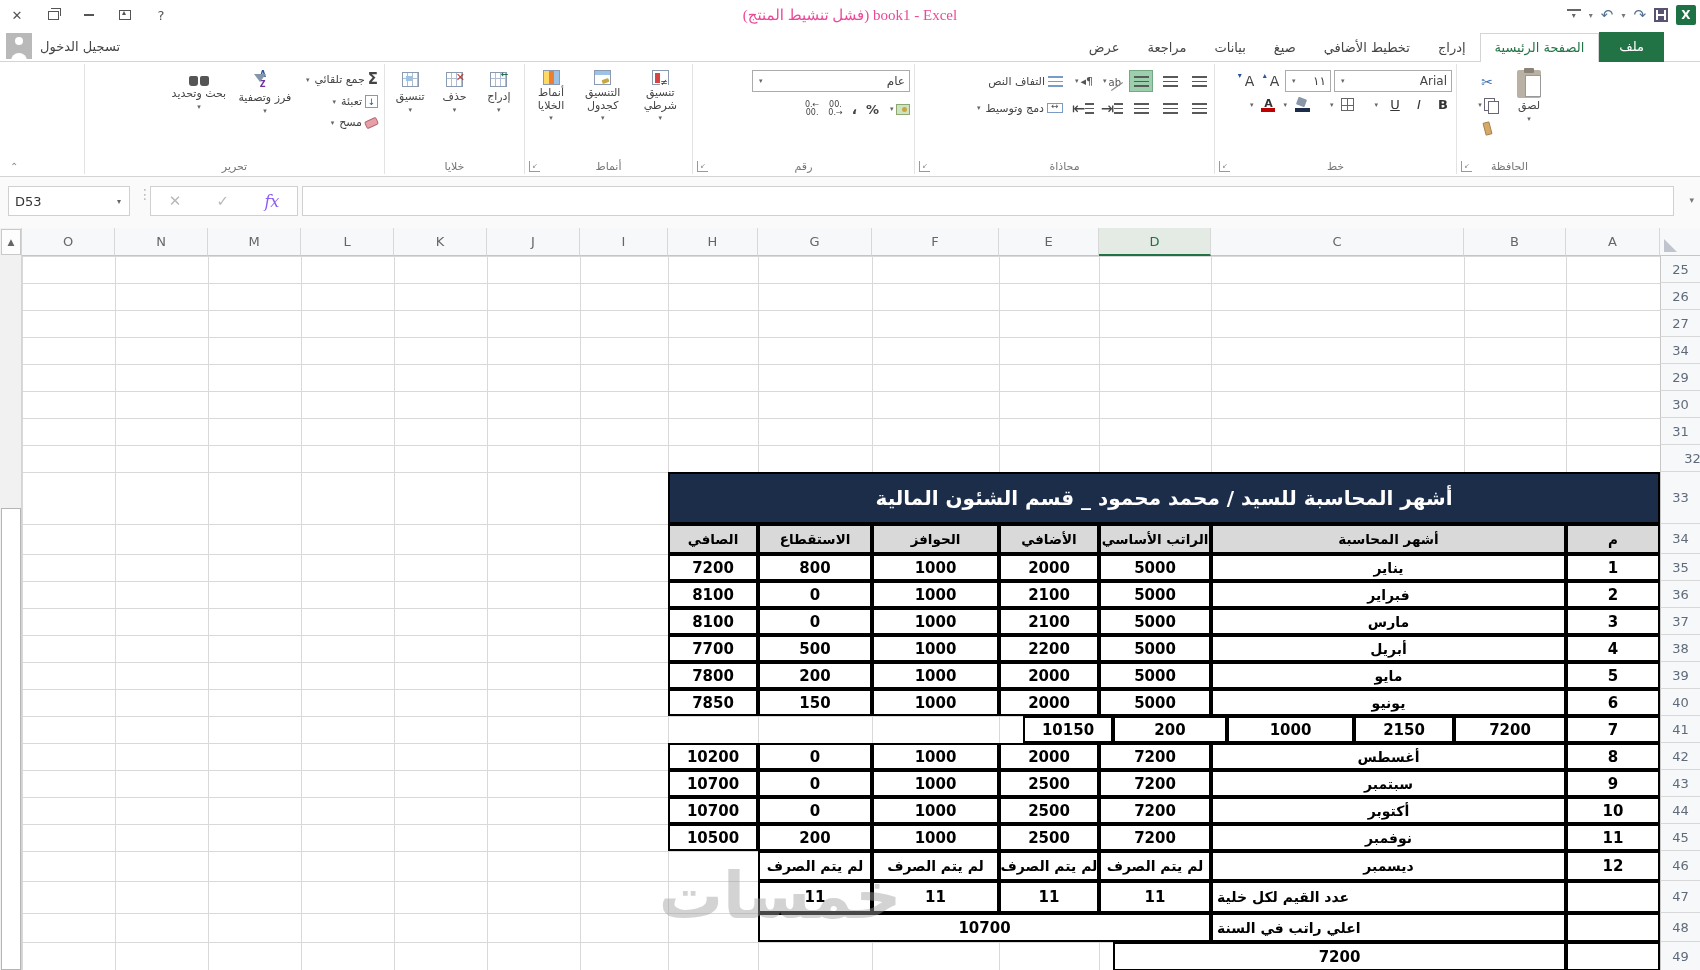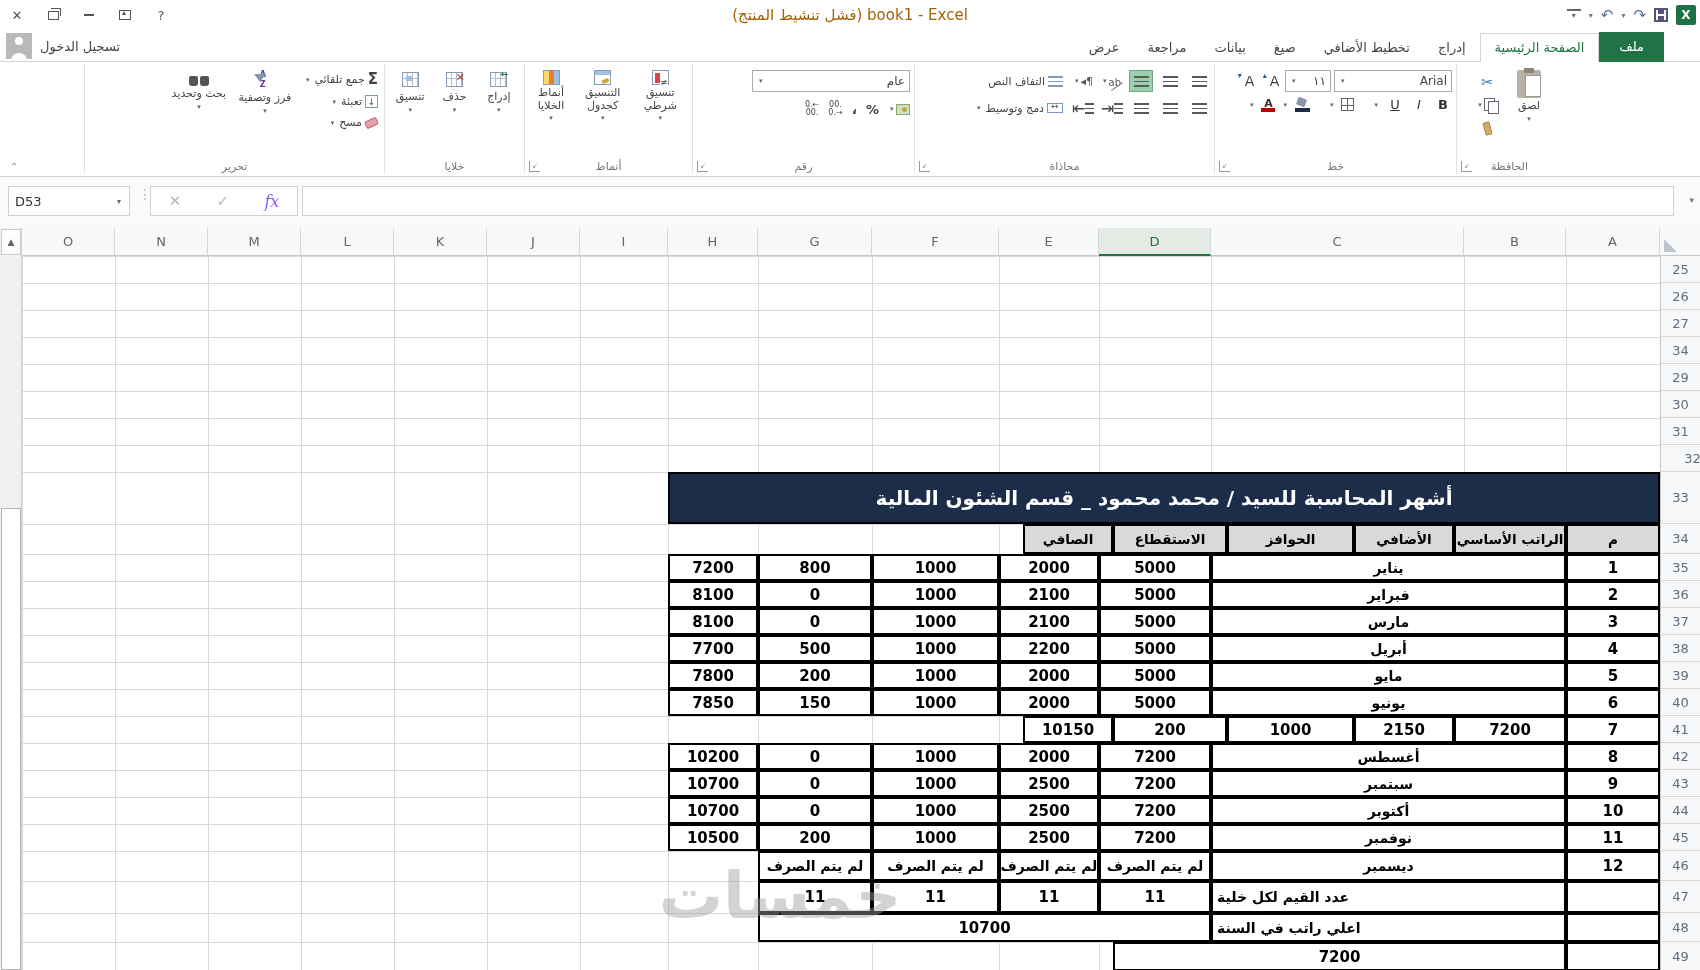--- a/index.html
+++ b/index.html
@@ -9,21 +9,21 @@
 
   
   #titlebar { position:absolute; top:0; left:0; right:0; height:30px; background:#fff; }
   .winbtns { position:absolute; left:6px; top:0; height:30px; display:flex; align-items:center; gap:14px; color:#555; }
   .wb { width:22px; height:22px; display:flex; align-items:center; justify-content:center; font-size:13px; }
   .ic-restore { width:11px; height:9px; border:1px solid #555; position:relative; }
   .ic-restore::before { content:""; position:absolute; left:2px; top:-4px; width:9px; height:7px; border:1px solid #555; border-bottom:none; border-left:none; }
   .ic-min { width:10px; height:2px; background:#555; }
   .ic-ribopt { width:12px; height:10px; border:1px solid #555; position:relative; }
   .ic-ribopt::before { content:"▴"; position:absolute; left:2px; top:-3px; font-size:8px; color:#555; }
-  #title { position:absolute; left:0; right:0; top:0; height:30px; display:flex; align-items:center; justify-content:center; font-size:15px; color:#a16207; direction:rtl; }
+  #title { position:absolute; left:0; right:0; top:0; height:30px; display:flex; align-items:center; justify-content:center; font-size:15px; color:#ec4899; direction:rtl;font-family:Liberation Serif, serif; }
   #qat { position:absolute; right:4px; top:0; height:30px; display:flex; align-items:center; gap:8px; direction:ltr; }
   .qi { font-size:15px; color:#52718e; display:flex; align-items:center; }
   .qdd { font-size:8px; color:#777; }
   .ic-save { width:14px; height:14px; border:2px solid #585273; position:relative; background:#fff; }
   .ic-save::before { content:""; position:absolute; top:0; left:2px; width:6px; height:4px; background:#585273; }
   .ic-save::after { content:""; position:absolute; bottom:0; left:2px; width:6px; height:4px; background:#585273; }
   .ic-xl { width:20px; height:20px; background:#1e7145; border-radius:2px; color:#fff; font-weight:bold; font-size:12px; display:flex; align-items:center; justify-content:center; }
   .ic-qcust { width:14px; height:12px; border-top:2px solid #666; color:#666; font-size:8px; text-align:center; line-height:10px; }
 
   
@@ -529,20 +529,21 @@
         <div class="rowh" style="top: 653px; height: 32px;">47</div>
         <div class="rowh" style="top: 685px; height: 29px;">48</div>
         <div class="rowh" style="top: 714px; height: 29px;">49</div>
       </div>
     <div id="wtable">
         <div class="trow" style="top: 0px; height: 52px;">
           <div class="tcell" id="ttitle" style="width: 992px;">أشهر المحاسبة للسيد / محمد محمود _ قسم الشئون المالية</div>
         </div>
         <div class="trow" style="top: 52px; height: 30px;">
           <div class="tcell hdr" style="width: 94px;">م</div>
+          <div class="tcell hdr" style="width: 355px;">أشهر المحاسبة</div>
           <div class="tcell hdr" style="width: 112px;">الراتب الأساسي</div>
           <div class="tcell hdr" style="width: 100px;">الأضافي</div>
           <div class="tcell hdr" style="width: 127px;">الحوافز</div>
           <div class="tcell hdr" style="width: 114px;">الاستقطاع</div>
           <div class="tcell hdr" style="width: 90px;">الصافي</div>
         </div>
         <div class="trow" style="top: 82px; height: 27px;">
           <div class="tcell" style="width: 94px;">1</div>
           <div class="tcell ar" style="width: 355px;">يناير</div>
           <div class="tcell" style="width: 112px;">5000</div>

